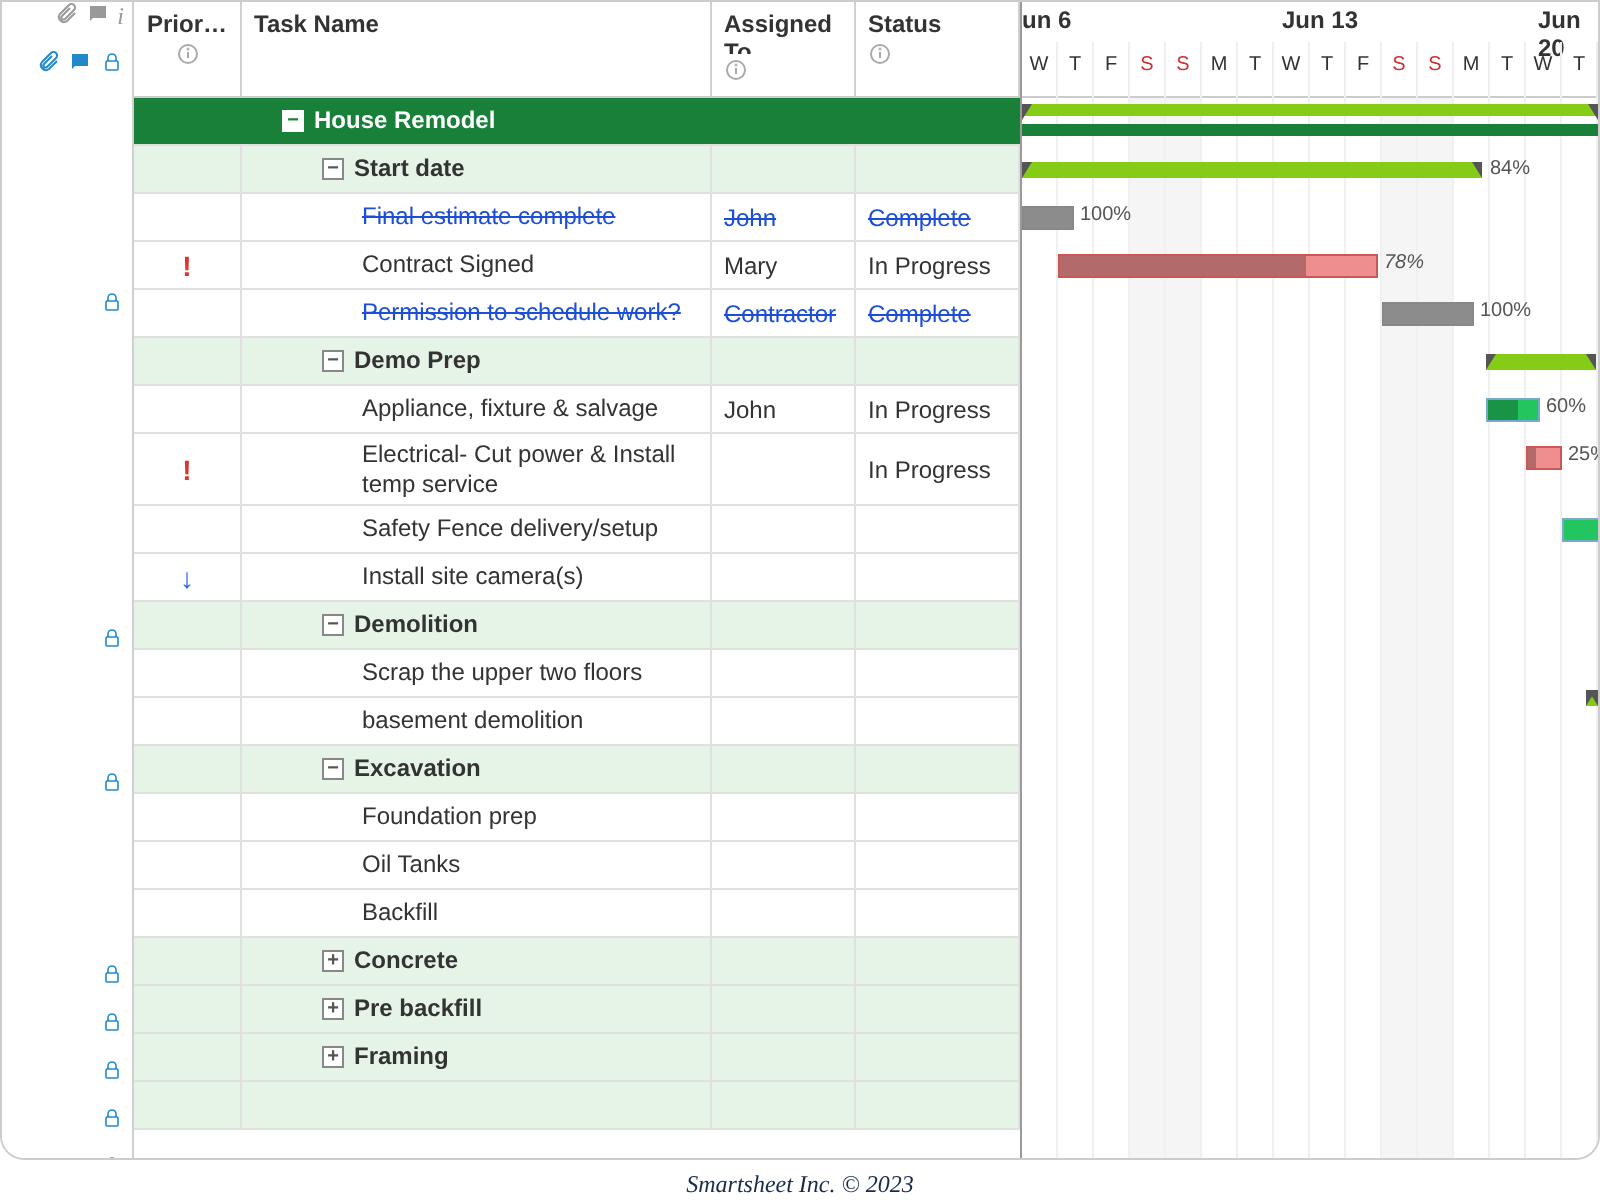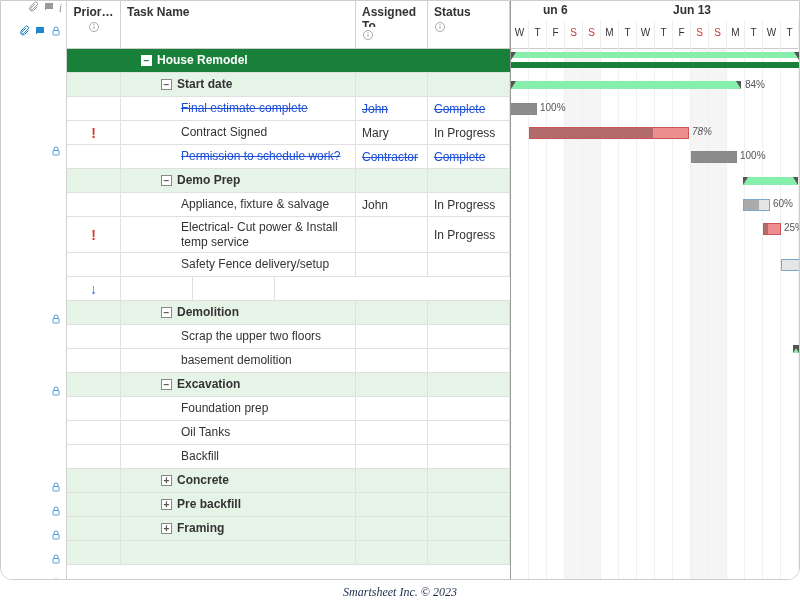--- a/index.html
+++ b/index.html
@@ -34,40 +34,40 @@
 .row.hdr .expander { border-color: #fff; color: #188038; }
 .indent1 { padding-left: 20px !important; }
 .indent2 { padding-left: 40px !important; }
 .indent3 { padding-left: 60px !important; }
 .strike { text-decoration: line-through; color: #1d4ed8; }
 .priority-high { color: #d33; font-weight: bold; text-align: center; justify-content: center; font-size: 14px; }
 .priority-low { color: #2962ff; text-align: center; justify-content: center; font-size: 14px; }
 
 .gantt { flex: 1; display: flex; flex-direction: column; position: relative; background: #fff; }
 .gantt-head { height: 48px; border-bottom: 1px solid #ccc; position: relative; }
-.month-row { height: 20px; display: flex; position: relative; font-weight: bold; margin-left: 32px; }
+.month-row { height: 20px; display: flex; position: relative; font-weight: bold; }
 .month-label { position: absolute; top: 2px; }
 .day-row { height: 28px; display: flex; }
 .day { flex: 1; text-align: center; font-size: 10px; padding-top: 6px; border-right: 1px solid #eee; position: relative; }
 .day.weekend { color: #c33; }
 .gantt-body { flex: 1; position: relative; }
 .gantt-grid { position: absolute; inset: 0; display: flex; }
 .gantt-col { flex: 1; border-right: 1px solid #f0f0f0; }
 .gantt-col.weekend { background: #f5f5f5; }
 .gantt-rows { position: absolute; inset: 0; }
 .grow { height: 24px; position: relative; border-bottom: 1px solid transparent; }
 .grow.tall { height: 36px; }
 .bar { position: absolute; height: 12px; top: 6px; border: 1px solid #888; background: #ddd; }
-.bar.summary { height: 8px; top: 8px; background: #86efac; border: none; }
+.bar.summary { height: 8px; top: 8px; background: #84cc16; border: none; }
 .bar.summary::before, .bar.summary::after { content:''; position:absolute; top:0; width:0; height:0; border-top:8px solid #555; }
 .bar.summary::before { left:0; border-right:5px solid transparent; }
 .bar.summary::after { right:0; border-left:5px solid transparent; }
 .bar.summary2 { height: 8px; top: 8px; background: #188038; border: none; }
 .bar.red { background: #ef8e8e; border-color: #c55; }
-.bar.blue { background: #e5e5e5; border-color: #7aa8cc; padding-left: 25px; }
+.bar.blue { background: #22c55e; border-color: #7aa8cc; padding-left: 25px; }
 .bar.grey { background: #bbb; border-color: #888; }
 .bar-label { position: absolute; left: calc(100% + 4px); top: -2px; font-size: 10px; color: #555; white-space: nowrap; }
 .fill { position: absolute; top: 0; bottom: 0; left: 0; background: rgba(0,0,0,0.25); }
 
 .footer { text-align: center; font-size: 12px; font-style: italic; color: #1a2b4a; padding: 5px 0; font-family: Georgia, serif; }
 .lock { fill: none; stroke: #2288cc; stroke-width: 1.6; }
 </style>
 </head>
 <body>
 
@@ -262,20 +262,23 @@
         <div class="row task">
           <div class="cell c-prior "></div>
           <div class="cell c-name indent3">
             <span>Safety Fence delivery/setup</span>
           </div>
           <div class="cell c-assigned"></div>
           <div class="cell c-status"></div>
         </div>
         <div class="row task">
           <div class="cell c-prior priority-low">↓</div>
+          <div class="cell c-name indent3">
+            <span>Install site camera(s)</span>
+          </div>
           <div class="cell c-assigned"></div>
           <div class="cell c-status"></div>
         </div>
         <div class="row sub">
           <div class="cell c-prior "></div>
           <div class="cell c-name indent2">
             <span class="expander">−</span>
             <span>Demolition</span>
           </div>
           <div class="cell c-assigned"></div>

